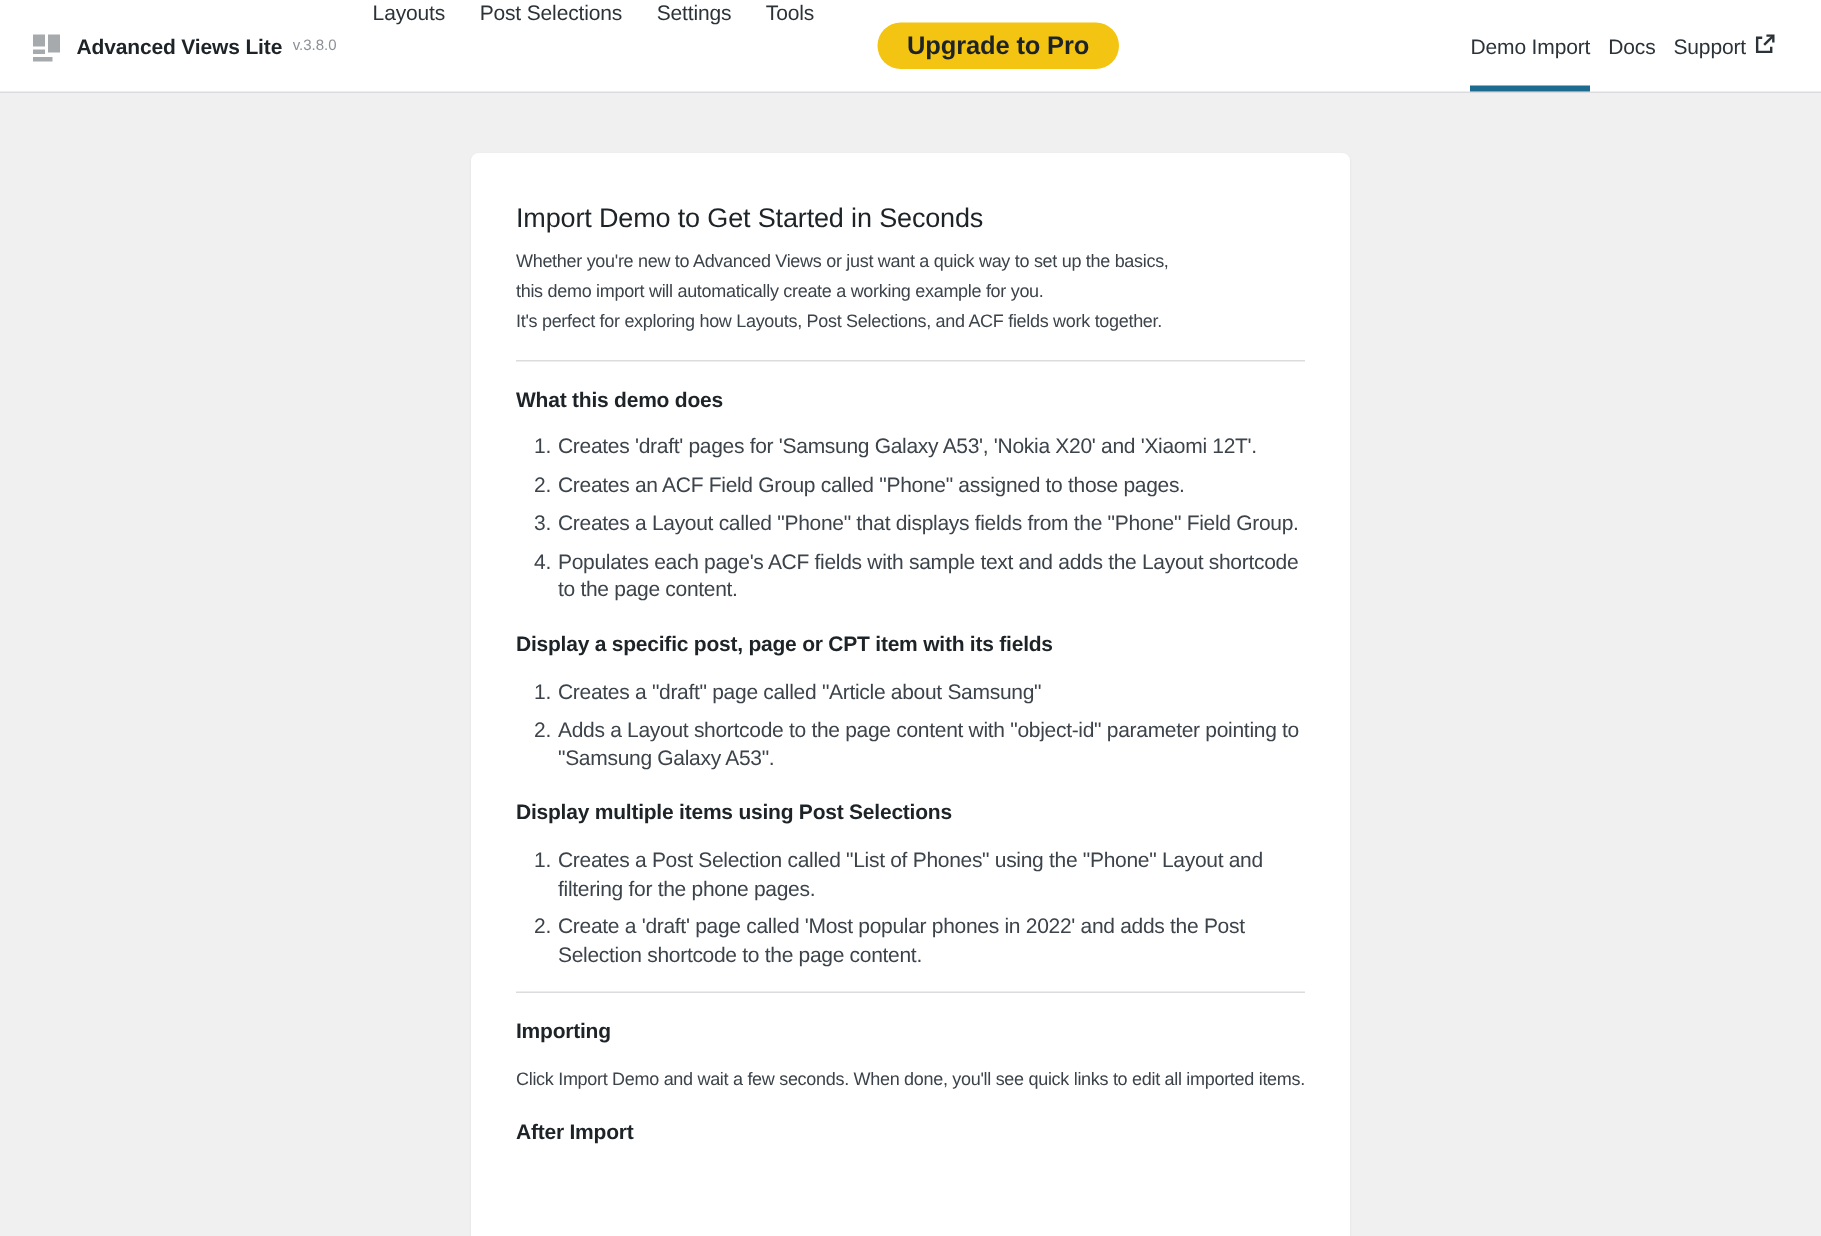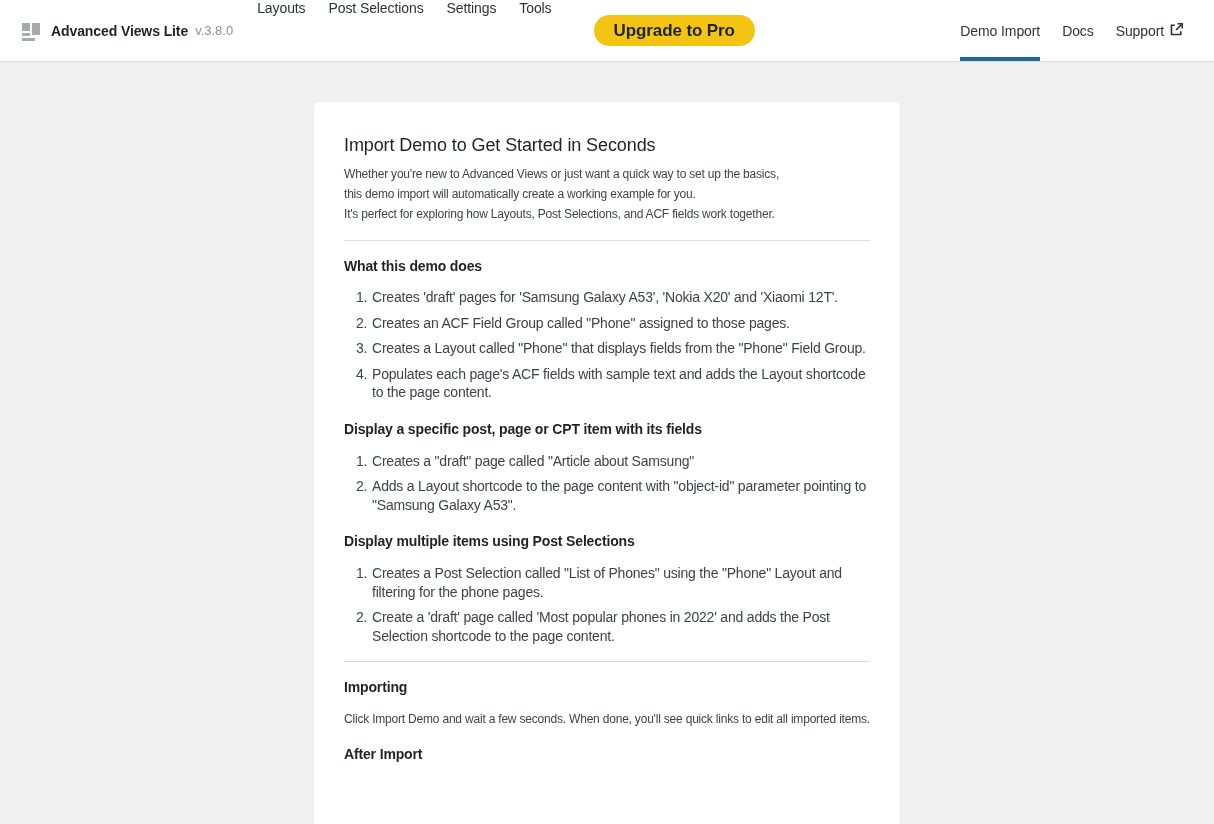--- a/index.html
+++ b/index.html
@@ -25,34 +25,34 @@
     height:62px;
     background:#ffffff;
     border-bottom:1px solid var(--divider);
     display:flex;
     align-items:stretch;
     padding:0 30px 0 20px;
   }
   .brand{display:flex;align-items:center;gap:9px;}
   .brand .logo{width:22px;height:22px;display:block;}
   .brand-name{font-size:14px;font-weight:700;color:var(--heading-text);letter-spacing:-.1px;}
-  .brand-version{font-size:13px;color:var(--muted-text);margin-left:-2px;}
+  .brand-version{font-size:10px;color:var(--muted-text);margin-left:-2px;}
   .main-nav{display:flex;align-items:flex-start;gap:23px;margin-left:24px;}
   .main-nav a{
     font-size:14px;color:#2c3338;text-decoration:none;cursor:pointer;letter-spacing:-.1px;
   }
   .upgrade-btn{
     margin-left:42px;align-self:center;
     background:var(--accent-yellow);
     border:none;border-radius:16px;
     height:31px;padding:0 20px;
     font-family:inherit;font-size:17px;font-weight:600;color:#1d2327;
     cursor:pointer;letter-spacing:-.1px;
   }
-  .right-nav{display:flex;align-items:stretch;gap:22px;margin-left:auto;}
+  .right-nav{display:flex;align-items:stretch;gap:12px;margin-left:auto;}
   .right-nav .rlink{
     display:flex;align-items:center;gap:5px;position:relative;
     font-size:14px;color:#2c3338;text-decoration:none;cursor:pointer;letter-spacing:-.1px;
   }
   .right-nav .rlink.active::after{
     content:"";position:absolute;left:0;right:0;bottom:0;height:4px;
     background:var(--active-tab);
   }
   .ext-icon{display:block;margin-top:-2px;}
 

